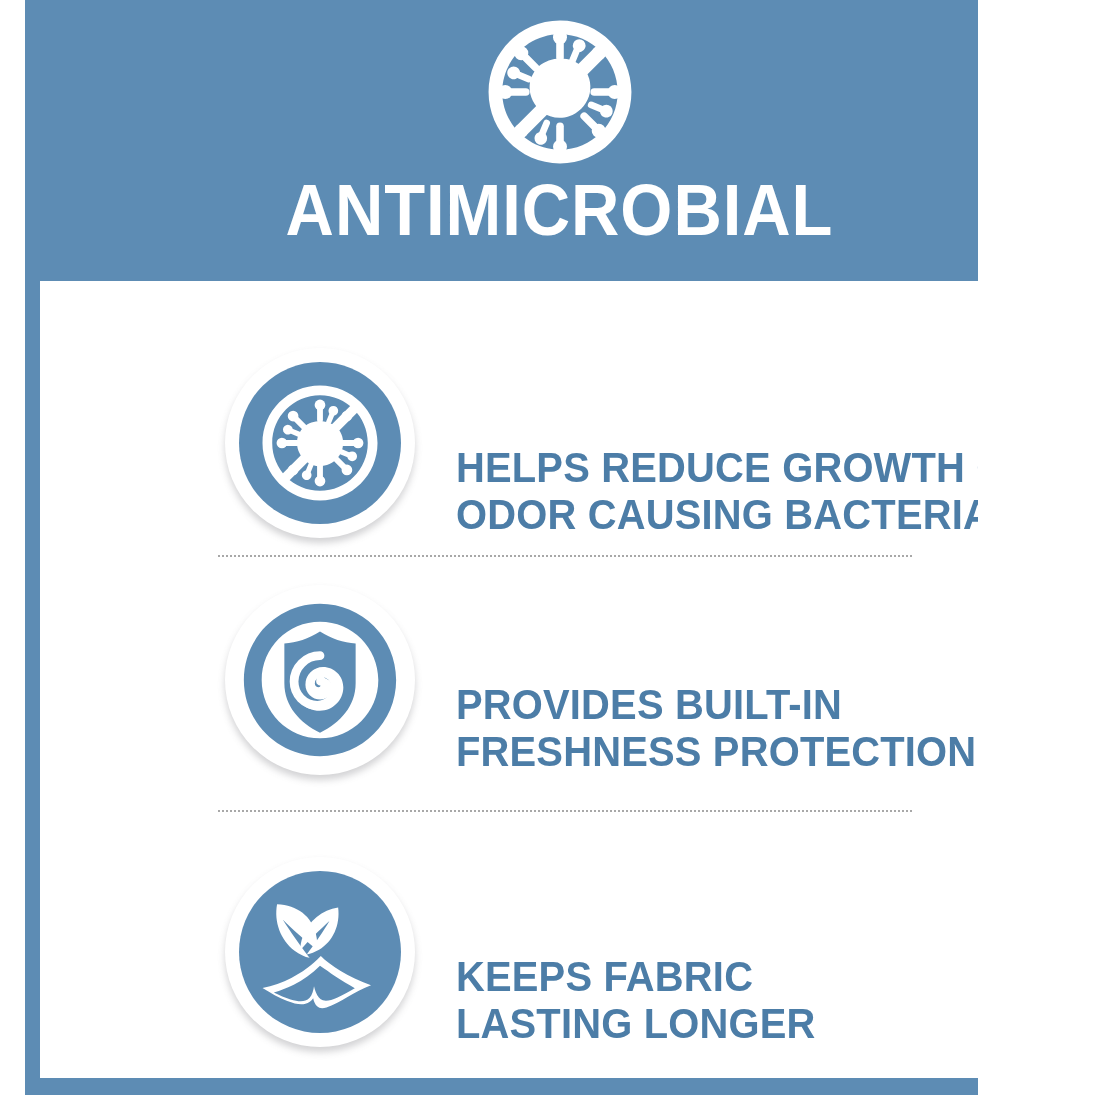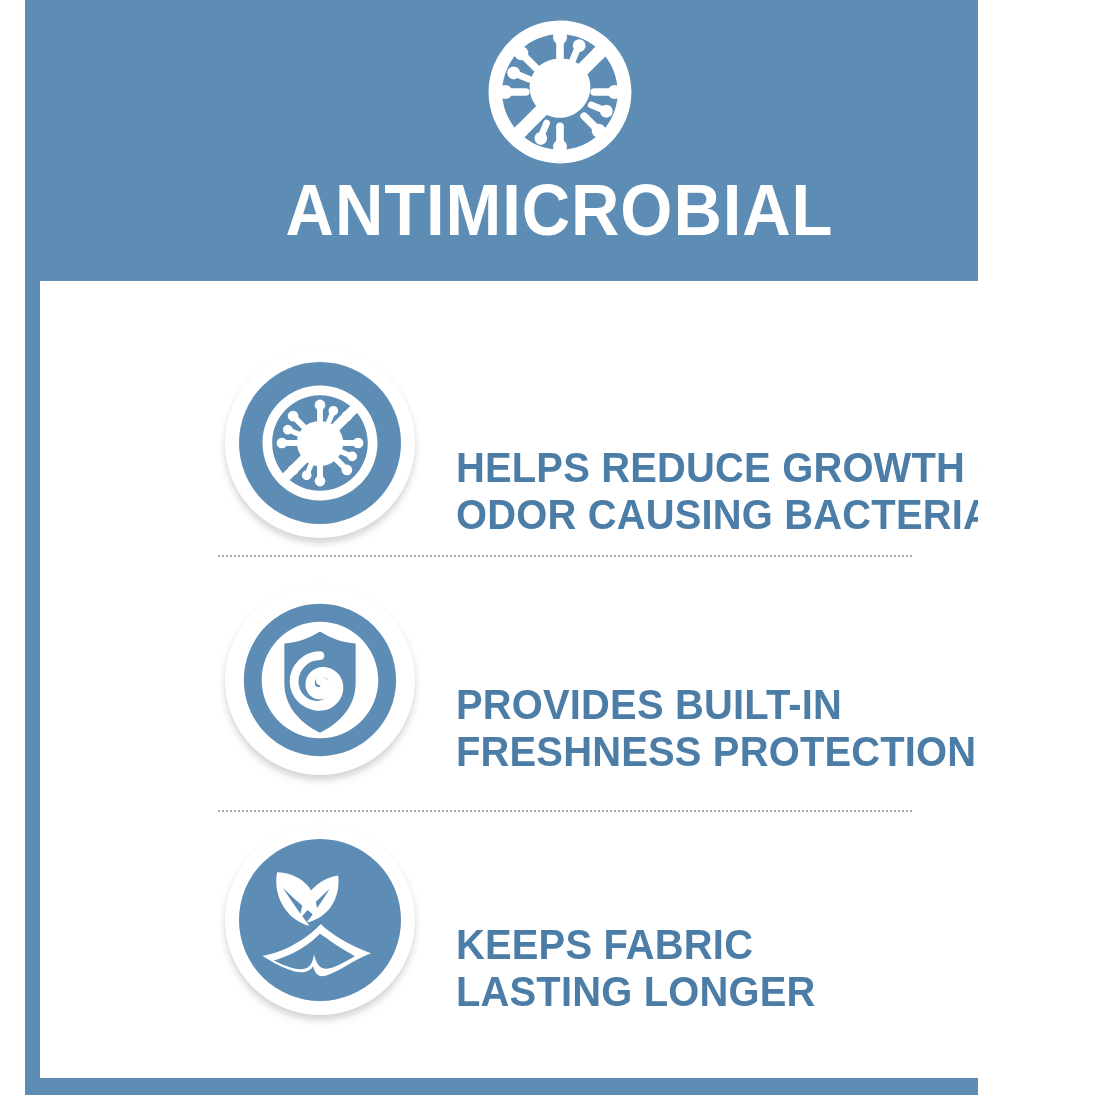--- a/index.html
+++ b/index.html
@@ -86,21 +86,21 @@
   .feature-row {
     position: absolute;
     left: 0;
     width: 1038px;
     height: 228px;
     display: flex;
     align-items: flex-end;
   }
   .feature-row.row-0 { top: 29px; }
   .feature-row.row-1 { top: 266px; }
-  .feature-row.row-2 { top: 506px; }
+  .feature-row.row-2 { top: 538px; }
 
   .badge {
     position: relative;
     margin-left: 185px;
     width: 190px;
     height: 190px;
     border-radius: 50%;
     background: #ffffff;
     box-shadow: 0 5px 7px rgba(110,110,115,0.30);
     flex: 0 0 auto;

